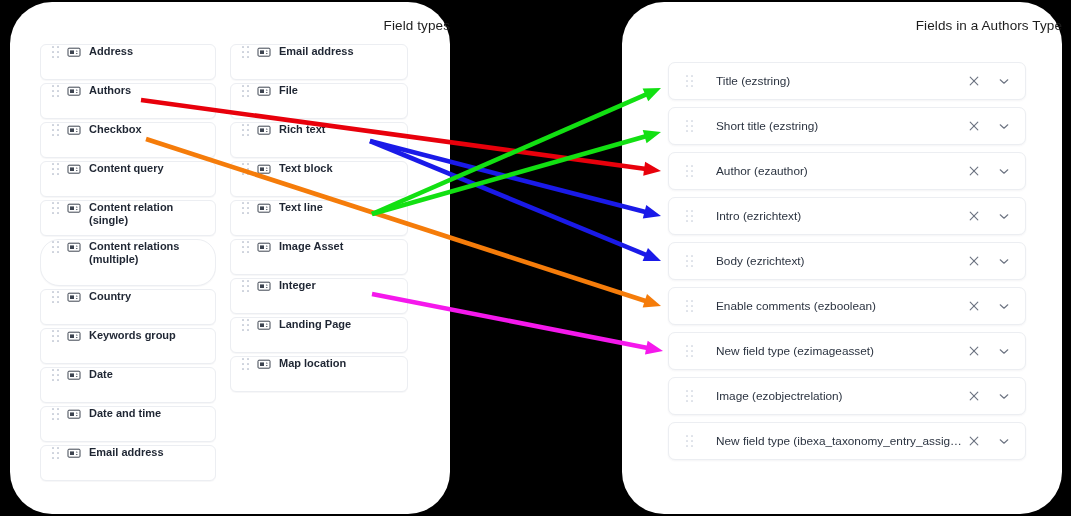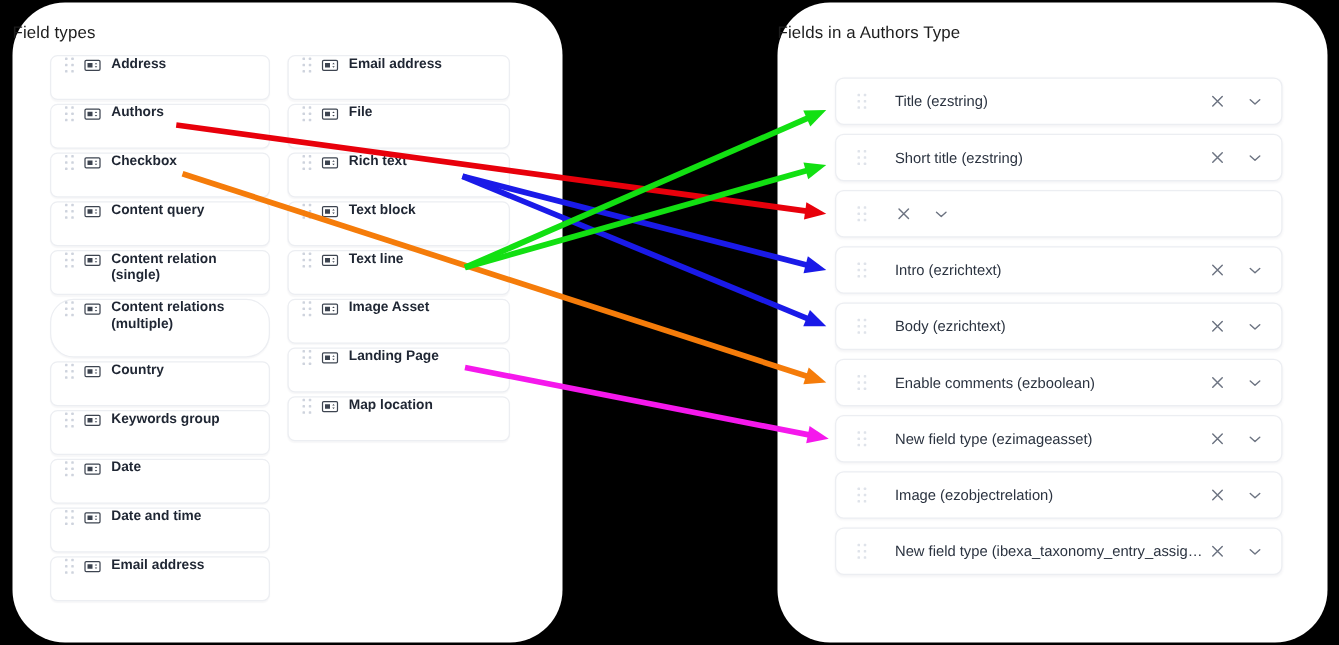--- a/index.html
+++ b/index.html
@@ -16,21 +16,21 @@
     position:absolute;
     background:#ffffff;
     border-radius:42px;
   }
   #panel-left{left:10px;top:2px;width:440px;height:512px;}
   #panel-right{left:622px;top:2px;width:440px;height:512px;}
 
   .panel-title{
     position:absolute;
     left:0;right:0;top:16px;
-    text-align:left;
+    text-align:right;
     font-size:13.5px;
     color:#1d1d1d;
     font-family:"Liberation Sans",sans-serif;
     letter-spacing:.1px;
   }
 
   
   .col{position:absolute;top:42px;}
   #col-a{left:30px;width:176px;}
   #col-b{left:220px;width:178px;}
@@ -397,20 +397,36 @@
             <i></i>
             <i></i>
             <i></i>
             <i></i>
           </span>
           <svg class="fticon" viewBox="0 0 14 14">
             <rect x="1" y="3.2" width="12" height="8" rx="1" fill="none" stroke="#3d4450" stroke-width="1"></rect>
             <rect x="3" y="5.4" width="4" height="3.6" fill="#3d4450"></rect>
             <path d="M9.8 5.2 L10.8 6.4 L8.8 6.4 Z M9.8 9.2 L10.8 8.0 L8.8 8.0 Z" fill="#3d4450"></path>
           </svg>
+          <span class="ft-label">Integer</span>
+        </div>
+        <div class="ft-item">
+          <span class="handle">
+            <i></i>
+            <i></i>
+            <i></i>
+            <i></i>
+            <i></i>
+            <i></i>
+          </span>
+          <svg class="fticon" viewBox="0 0 14 14">
+            <rect x="1" y="3.2" width="12" height="8" rx="1" fill="none" stroke="#3d4450" stroke-width="1"></rect>
+            <rect x="3" y="5.4" width="4" height="3.6" fill="#3d4450"></rect>
+            <path d="M9.8 5.2 L10.8 6.4 L8.8 6.4 Z M9.8 9.2 L10.8 8.0 L8.8 8.0 Z" fill="#3d4450"></path>
+          </svg>
           <span class="ft-label">Landing Page</span>
         </div>
         <div class="ft-item">
           <span class="handle">
             <i></i>
             <i></i>
             <i></i>
             <i></i>
             <i></i>
             <i></i>
@@ -464,20 +480,21 @@
         </div>
         <div class="fd-item">
           <span class="fd-handle">
             <i></i>
             <i></i>
             <i></i>
             <i></i>
             <i></i>
             <i></i>
           </span>
+          <span class="fd-label">Author (ezauthor)</span>
           <svg class="fd-x" viewBox="0 0 14 14">
             <path d="M3.2 3.2 L10.8 10.8 M10.8 3.2 L3.2 10.8" stroke="#6d7482" stroke-width="1.15" fill="none" stroke-linecap="round"></path>
           </svg>
           <svg class="fd-chev" viewBox="0 0 14 14">
             <path d="M3.2 5.8 L7 9.2 L10.8 5.8" stroke="#6d7482" stroke-width="1.15" fill="none" stroke-linecap="round" stroke-linejoin="round"></path>
           </svg>
         </div>
         <div class="fd-item">
           <span class="fd-handle">
             <i></i>

